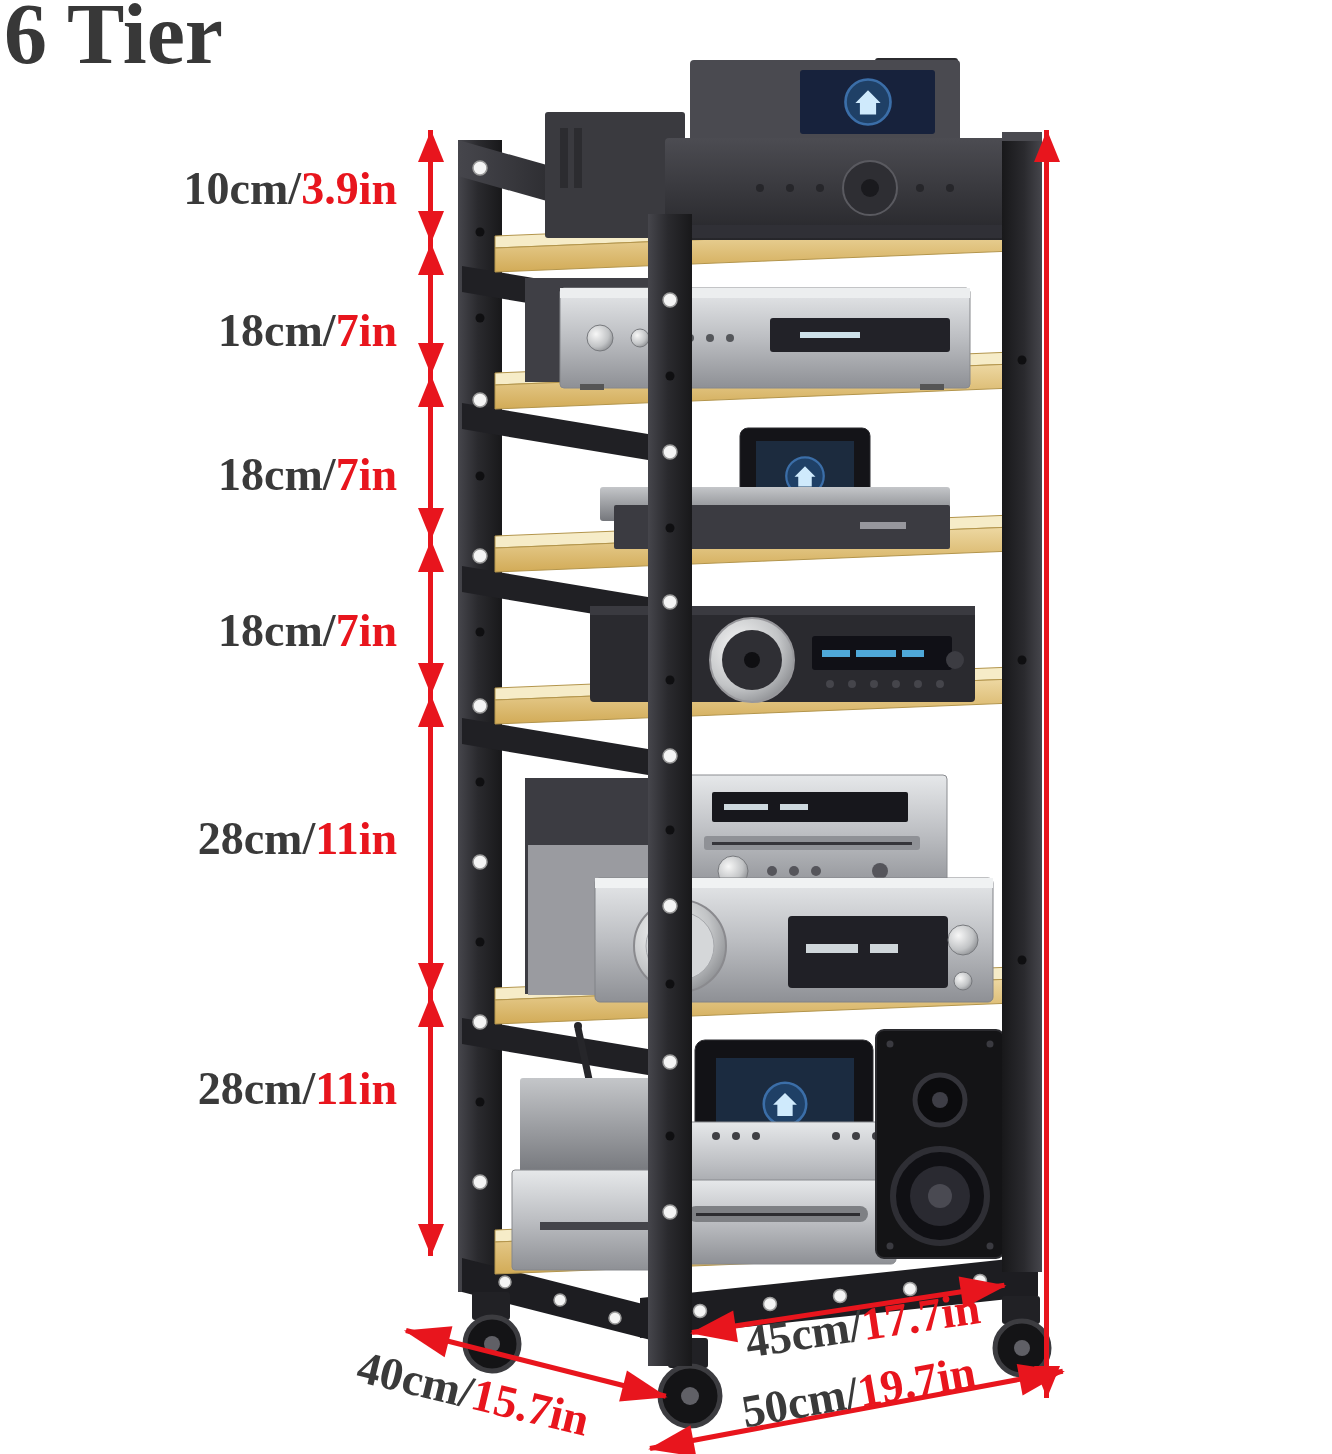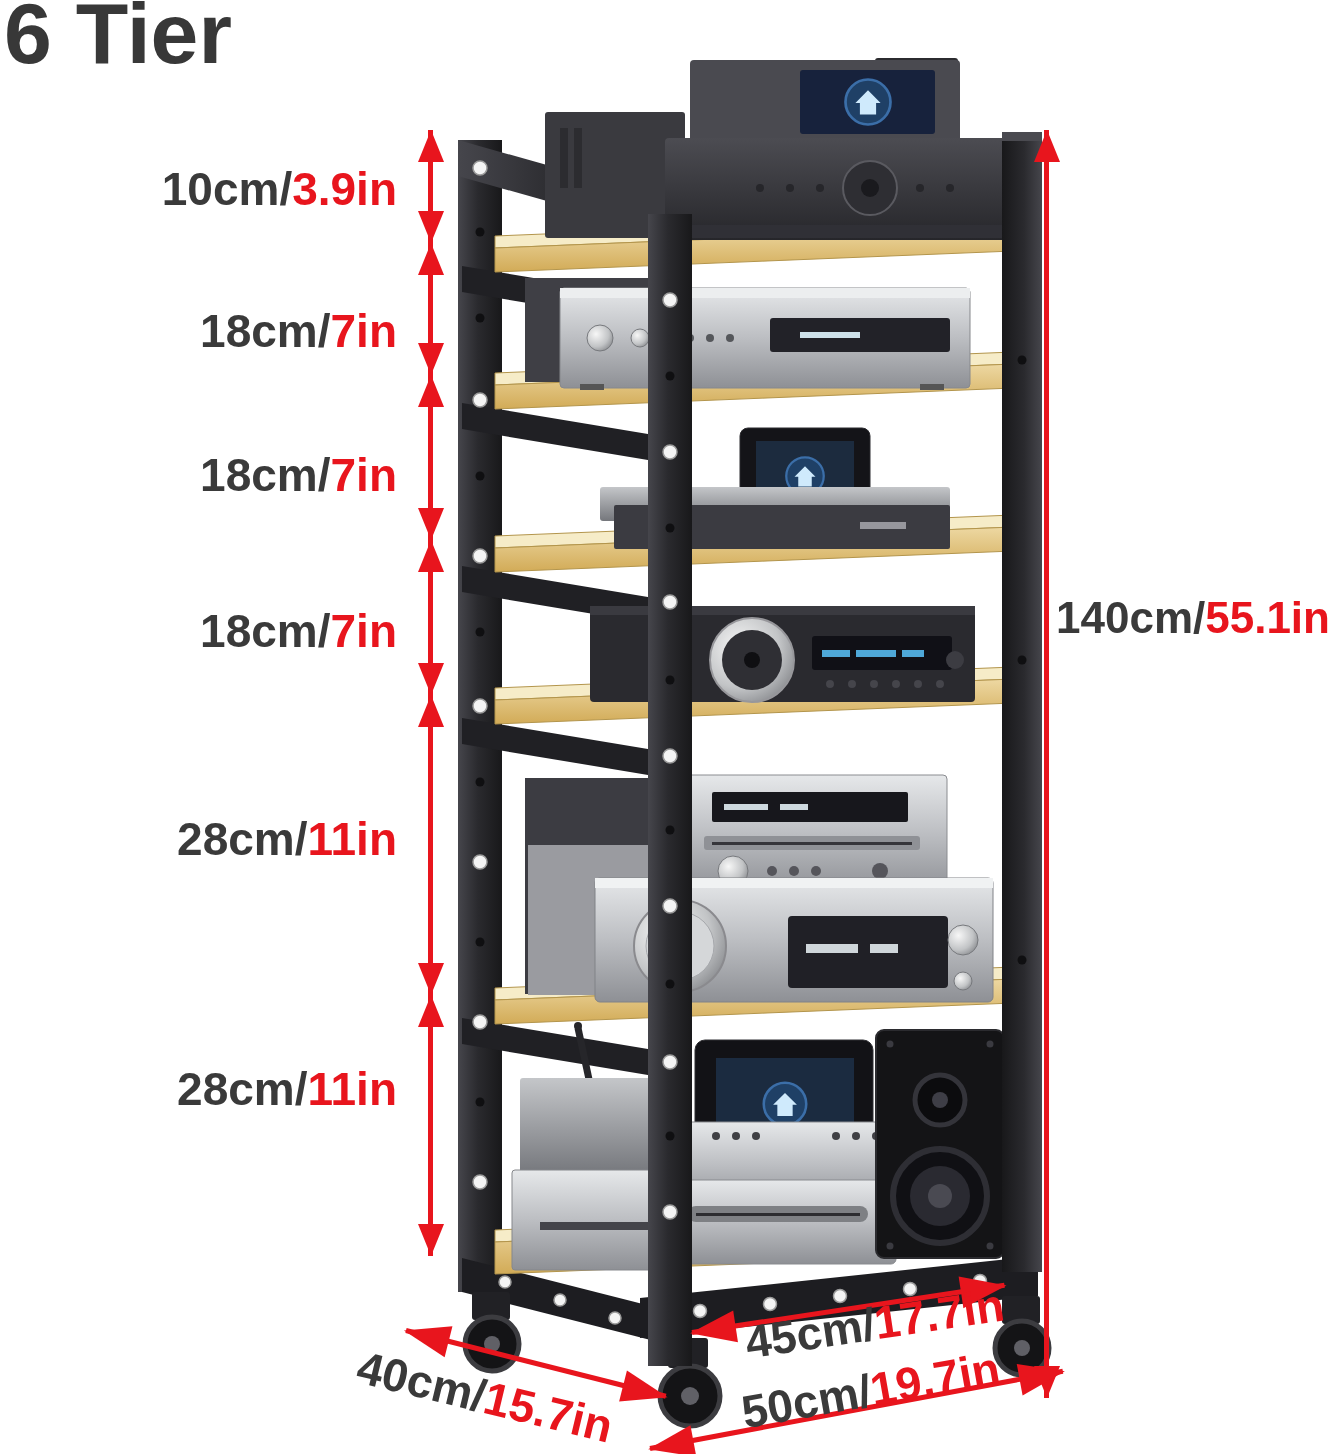--- a/index.html
+++ b/index.html
@@ -2,21 +2,21 @@
 <html><head>
 <meta charset="utf-8">
 <style>
   :root{
     --red:#e8151d;
     --ink:#3a3a3a;
   }
   html,body{margin:0;padding:0;background:#ffffff;}
   body{width:1332px;height:1454px;position:relative;overflow:hidden;
        font-family:"Liberation Sans",sans-serif;}
-  .stage{position:absolute;inset:0;}
+  .stage{position:absolute;inset:0;font-family:Liberation Serif, serif;}
 
   
   .title{position:absolute;left:4px;top:-16px;font-size:86px;font-weight:700;
          color:#383838;letter-spacing:0;white-space:nowrap;}
   .dim{position:absolute;font-weight:700;font-size:46px;color:var(--ink);
        white-space:nowrap;line-height:1.1;}
   .dim .in{color:var(--red);}
   .tierlab{right:935px;text-align:left;}
   .rot{transform-origin:left top;}
 
@@ -363,23 +363,20 @@
   <div class="dim tierlab" style="top:606px">
     <span>18cm/</span><span class="in">7in</span>
   </div>
   <div class="dim tierlab" style="top:814px">
     <span>28cm/</span><span class="in">11in</span>
   </div>
   <div class="dim tierlab" style="top:1064px">
     <span>28cm/</span><span class="in">11in</span>
   </div>
 
-  <div class="dim" style="left:1056px;top:594px;font-size:44px">
-    <span>140cm/</span><span class="in">55.1in</span>
-  </div>
 
   <div class="dim rot" style="left:742px;top:1318px;transform:rotate(-8.5deg)">
     <span>45cm/</span><span class="in">17.7in</span>
   </div>
   <div class="dim rot" style="left:364px;top:1342px;transform:rotate(13.5deg)">
     <span>40cm/</span><span class="in">15.7in</span>
   </div>
   <div class="dim rot" style="left:738px;top:1388px;transform:rotate(-10deg)">
     <span>50cm/</span><span class="in">19.7in</span>
   </div>

